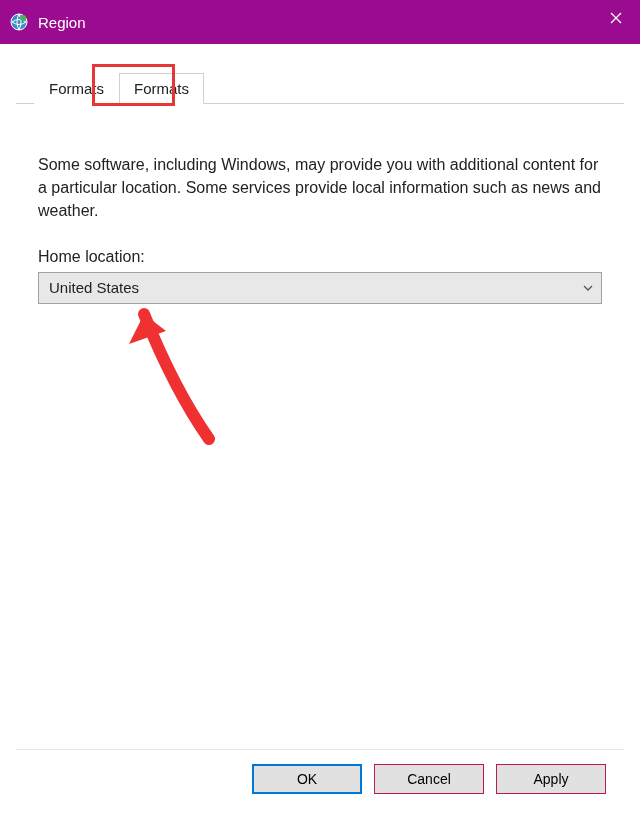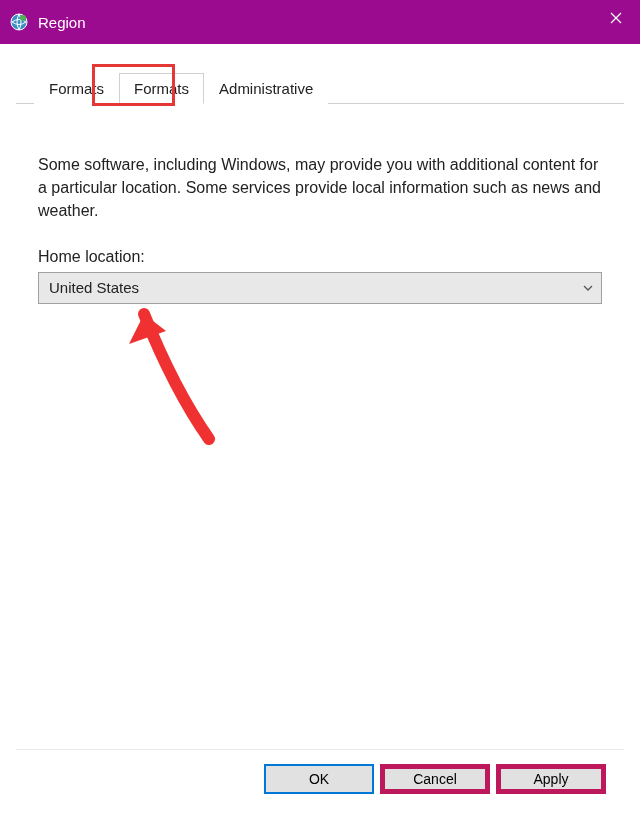--- a/index.html
+++ b/index.html
@@ -109,29 +109,29 @@
       position: absolute;
       left: 108px;
       top: 185px;
       pointer-events: none;
     }
     
     .button-row {
       display: flex;
       justify-content: flex-end;
       padding: 14px 18px 18px 0;
-      gap: 6px;
+      gap: 12px;
       border-top: 1px solid #e8e8e8;
     }
     .btn {
       width: 110px;
       height: 30px;
       font-size: 14px;
       background: #e1e1e1;
-      border: 5px solid #be185d;
+      border: 1px solid #be185d;
       cursor: pointer;
       display: flex;
       align-items: center;
       justify-content: center;
     }
     .btn.default {
       border: 2px solid #0078d7;
     }
   </style>
 </head>
@@ -151,21 +151,20 @@
     <svg width="12" height="12" viewBox="0 0 12 12">
       <path d="M1 1 L11 11 M11 1 L1 11" stroke="#fff" stroke-width="1.3"></path>
     </svg>
   </div>
 </div>
 
 <div class="window-body">
   <div class="tabs">
     <div class="tab">Formats</div>
     <div class="tab active">Formats</div>
-    <div class="tab">Administrative</div>
     <div class="highlight-box"></div>
   </div>
 
   <div class="content">
     <p class="description">Some software, including Windows, may provide you with additional content for a particular location. Some services provide local information such as news and weather.</p>
     <p class="field-label">Home location:</p>
     <div class="dropdown">
       <span>United States</span>
       <span class="chevron">
         <svg width="10" height="6" viewBox="0 0 10 6">

